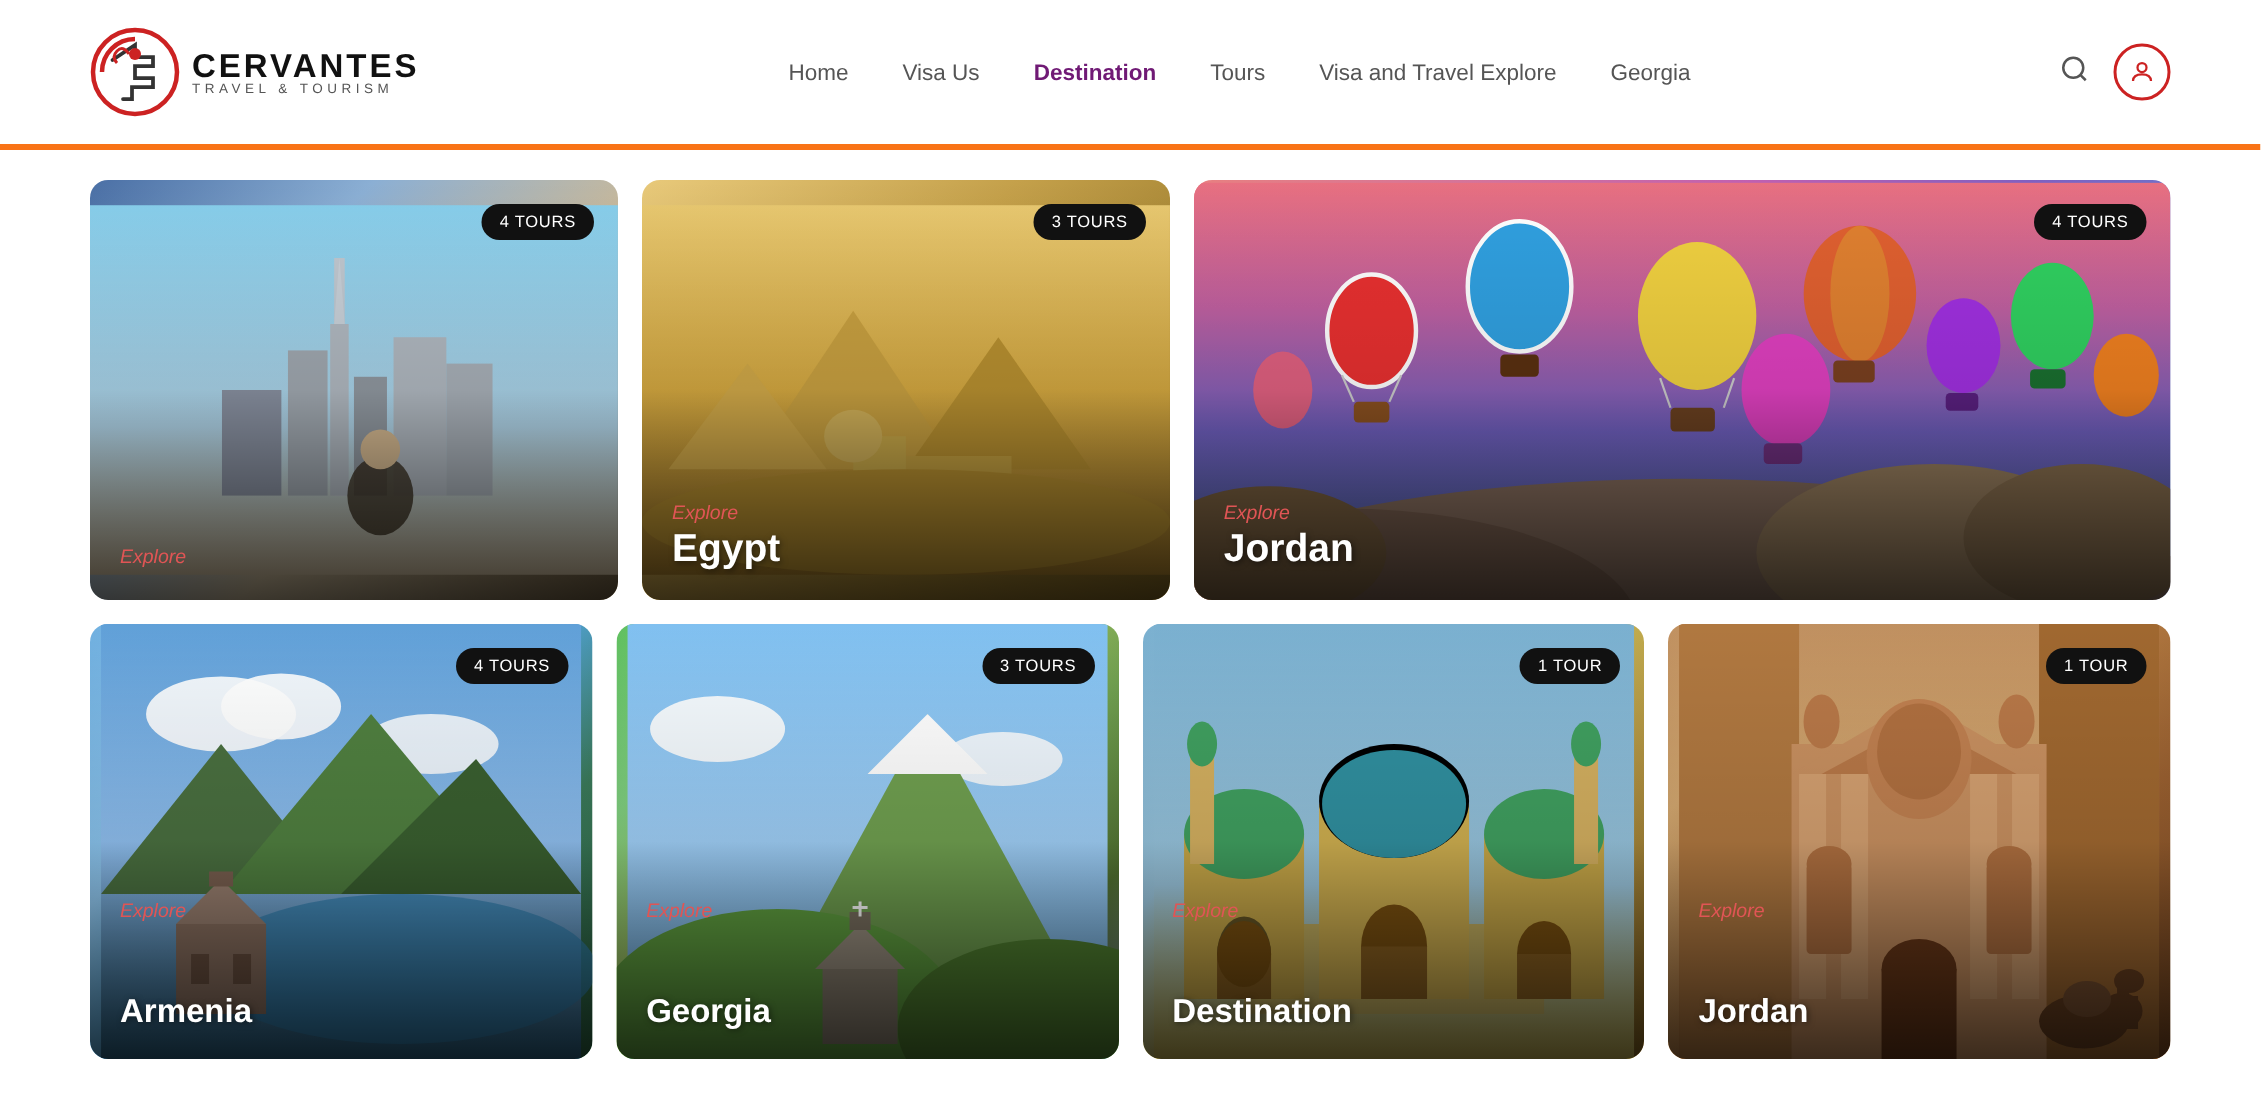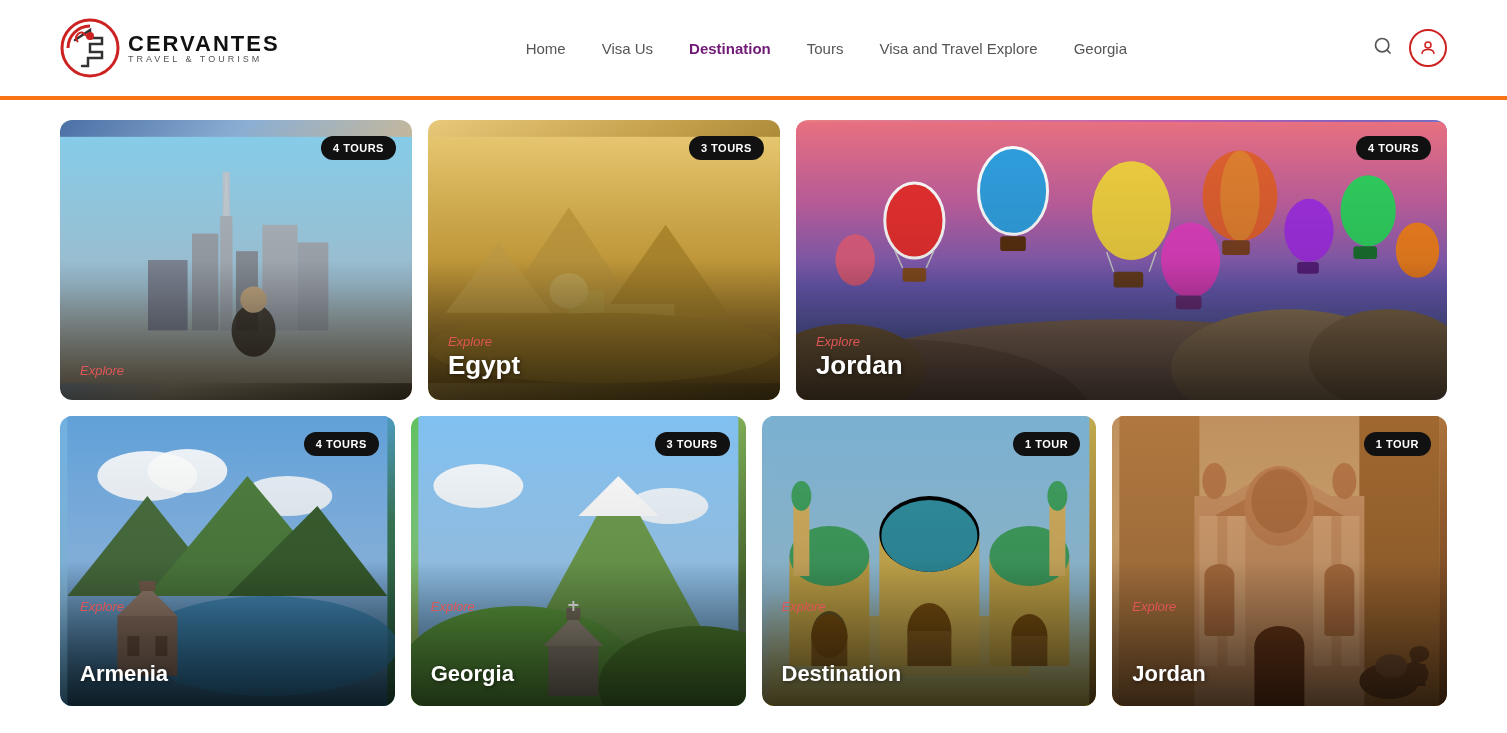--- a/index.html
+++ b/index.html
@@ -127,21 +127,21 @@
       border-radius: 12px;
     }
 
     .tours-badge {
       position: absolute;
       top: 16px;
       right: 16px;
       background: #111;
       color: #fff;
       font-size: 11px;
-      font-weight: 700;
+      font-weight: 400;
       padding: 6px 12px;
       border-radius: 20px;
       z-index: 2;
       letter-spacing: 0.5px;
     }
 
     .dest-info {
       position: absolute;
       bottom: 20px;
       left: 20px;

